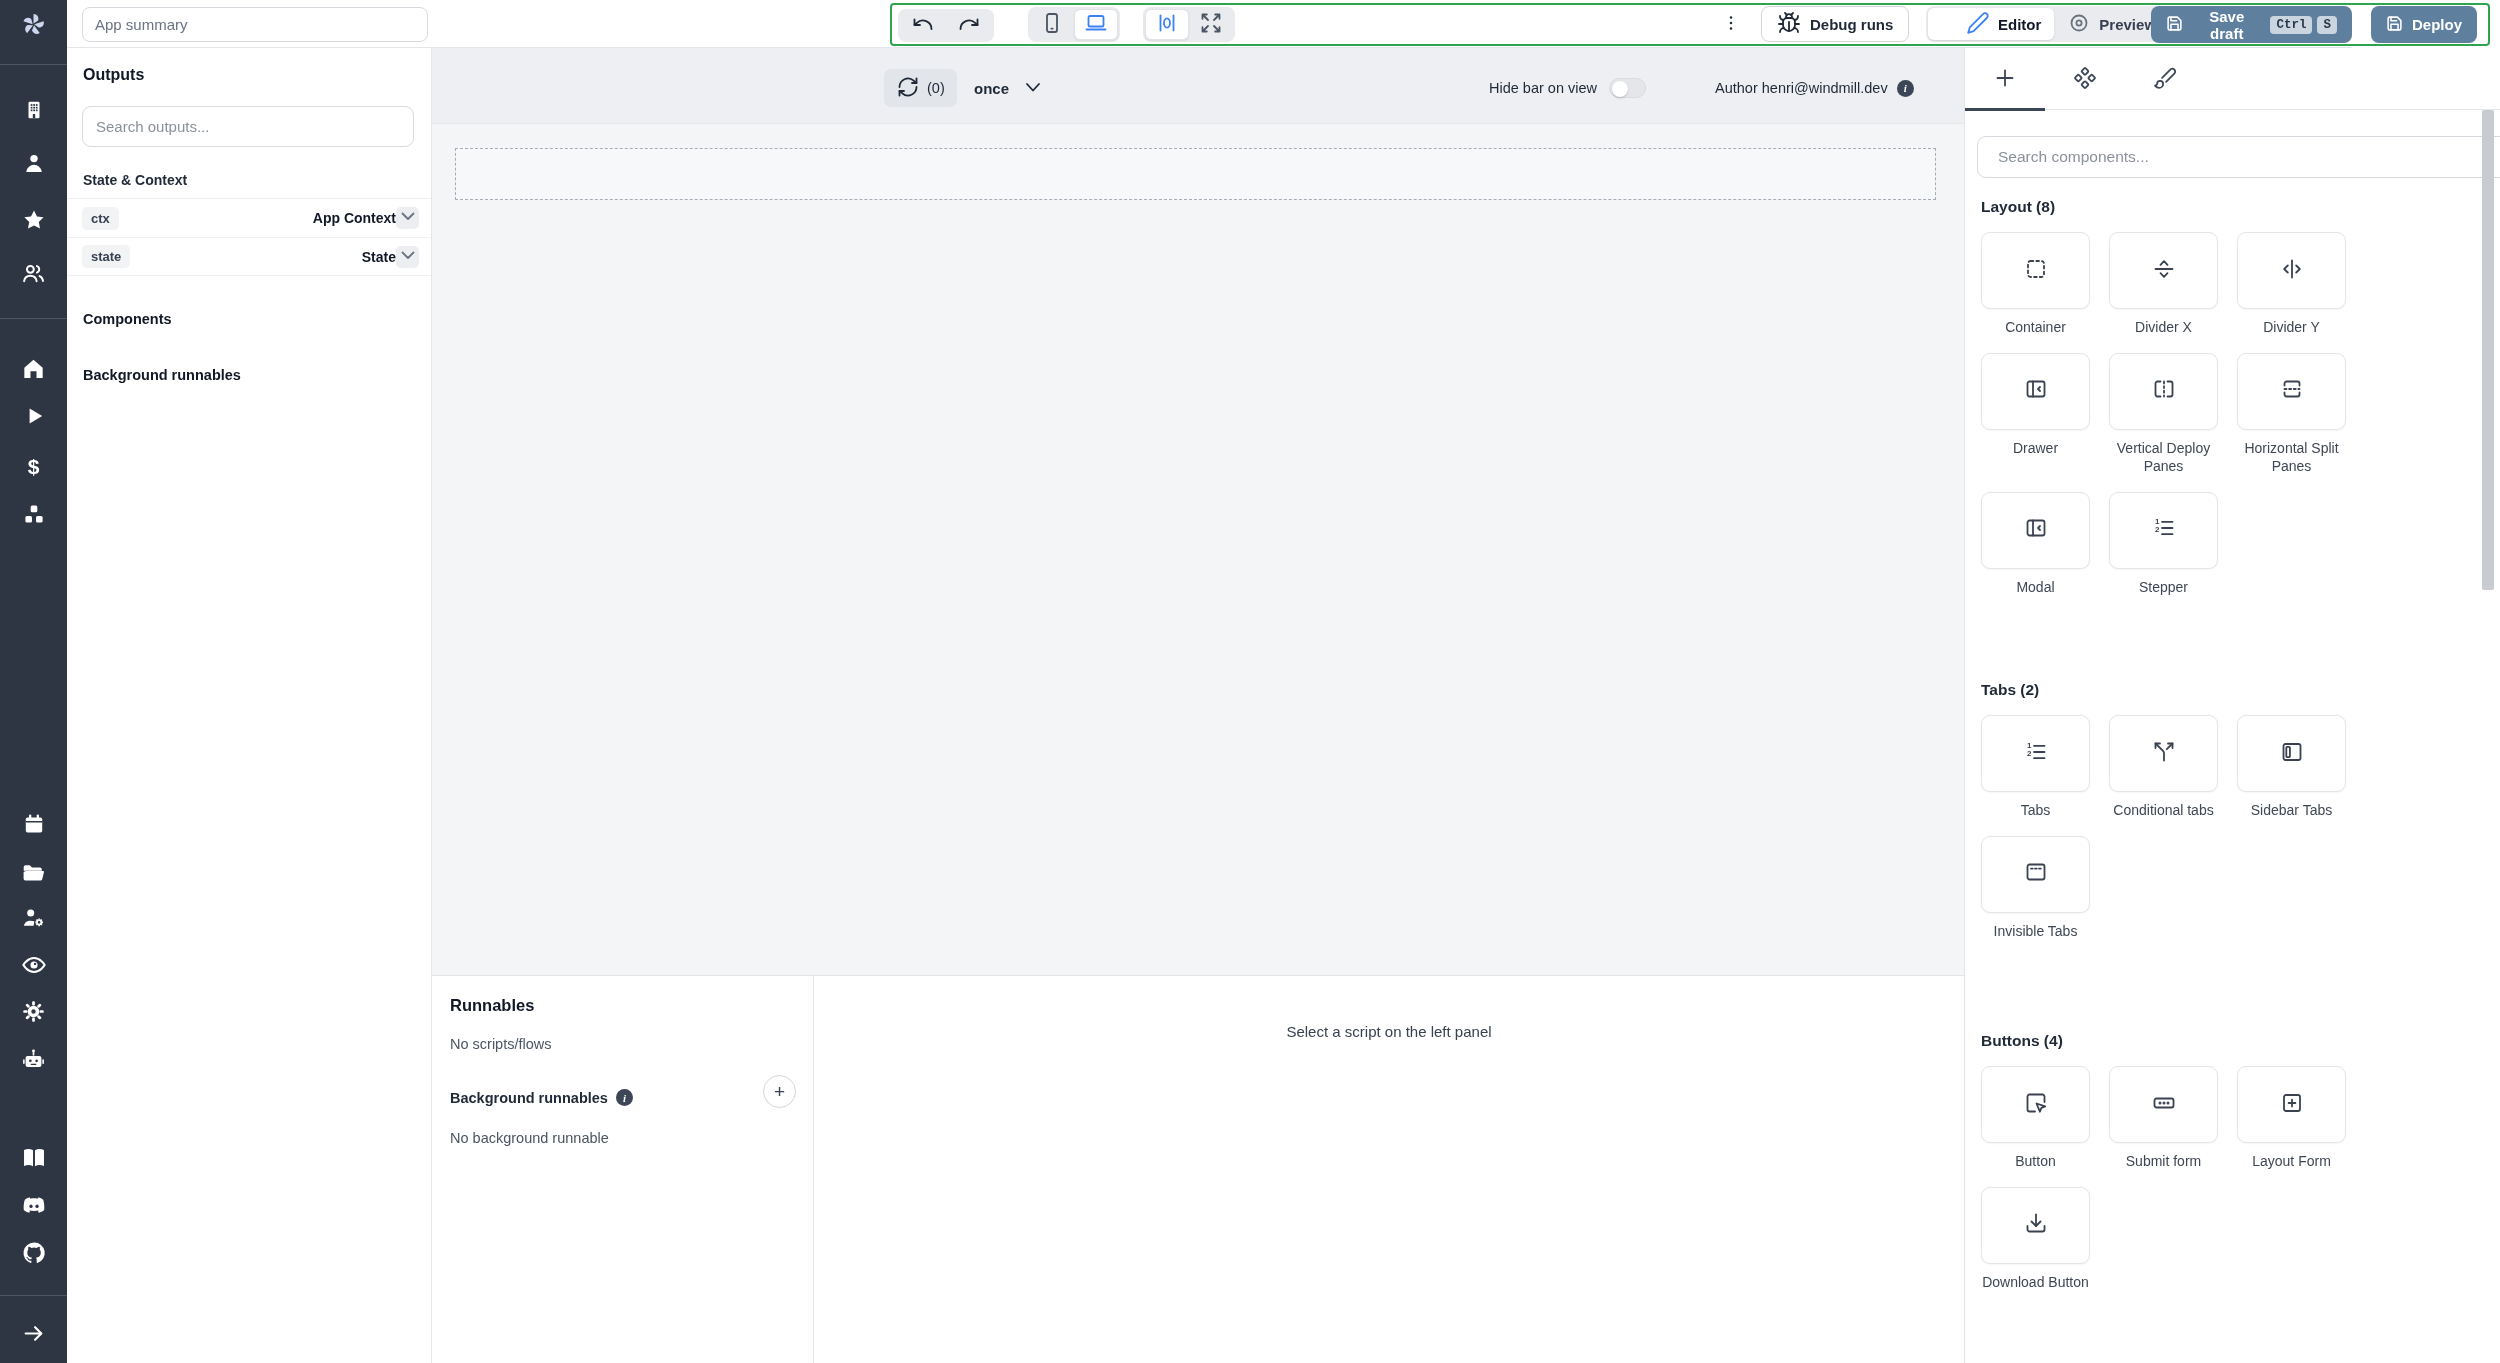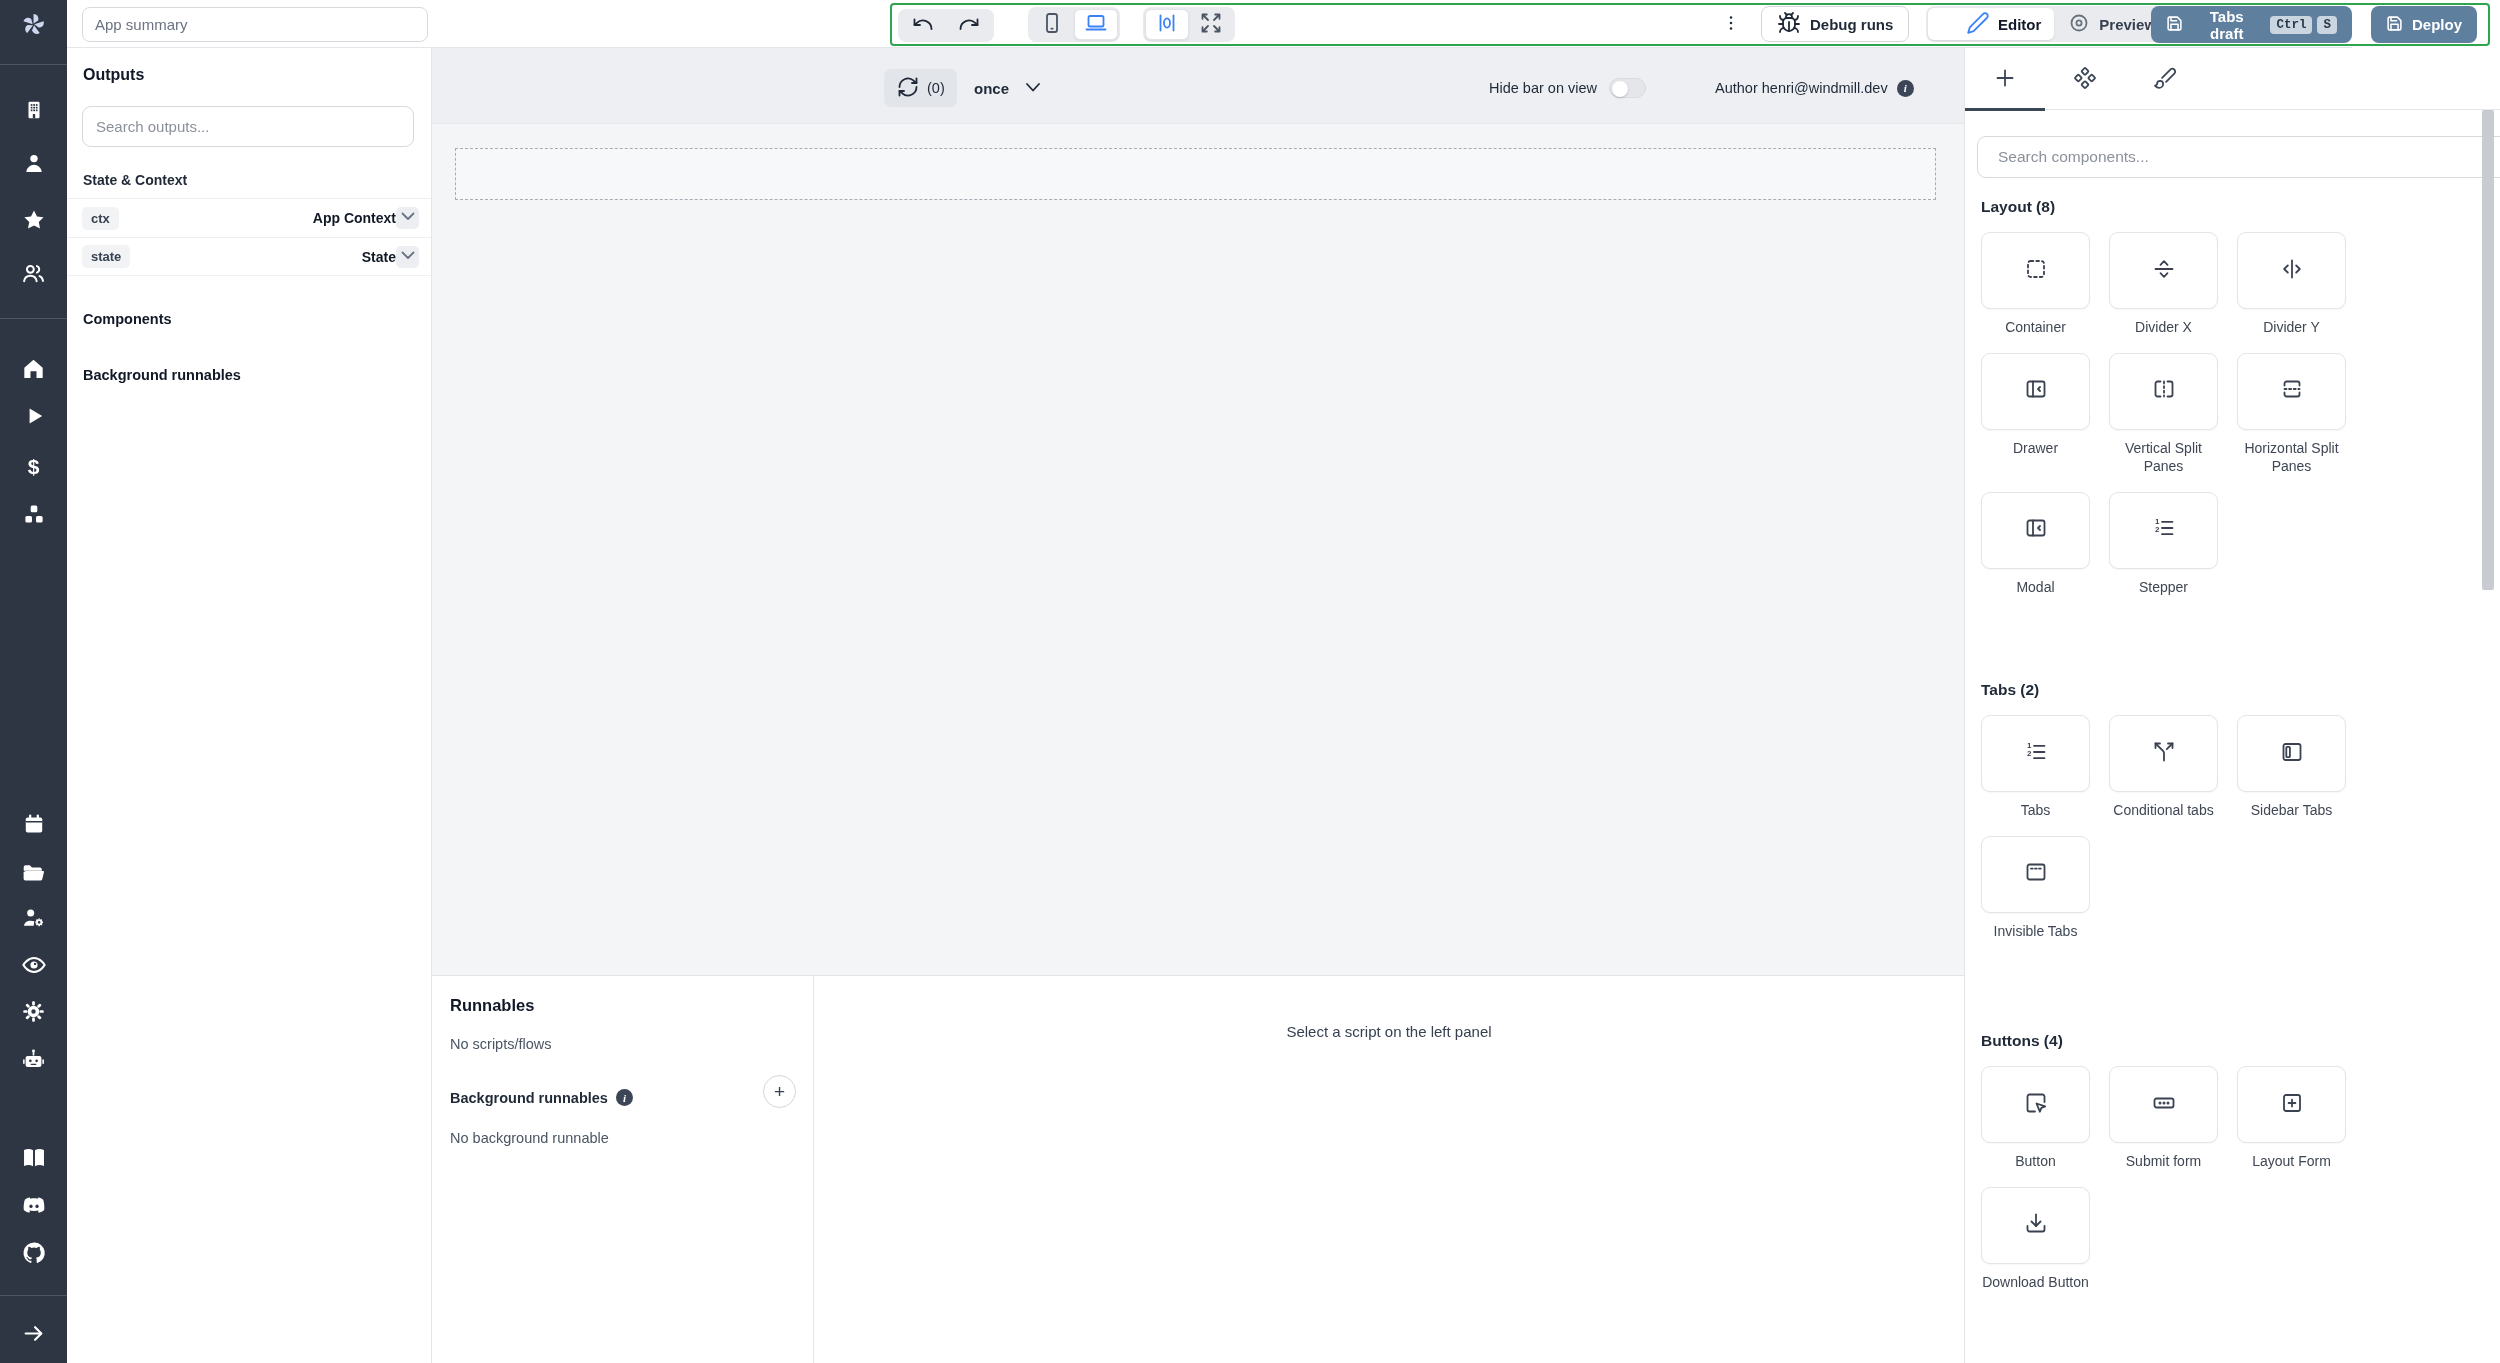--- a/index.html
+++ b/index.html
@@ -343,21 +343,21 @@
         <span>Preview</span>
       </button>
     </div>
 
     <button class="btn-blue" style="position:absolute; left:2084px; top:6px;">
       <span><svg width="17" height="17" viewBox="0 0 24 24" fill="none" stroke="#fff" stroke-width="2.2" stroke-linecap="round" stroke-linejoin="round">
             <path d="M19 21H5a2 2 0 0 1-2-2V5a2 2 0 0 1 2-2h11l5 5v11a2 2 0 0 1-2 2Z"></path>
             <path d="M17 21v-8H7v8"></path>
             <path d="M7 3v5h8"></path>
           </svg></span>
-      <span>Tabs draft</span>
+      <span>Save draft</span>
       <kbd>Ctrl</kbd>
         <kbd style="margin-left:-4px">S</kbd>
     </button>
 
     <button class="btn-blue" style="position:absolute; left:2304px; top:6px;">
       <span><svg width="17" height="17" viewBox="0 0 24 24" fill="none" stroke="#fff" stroke-width="2.2" stroke-linecap="round" stroke-linejoin="round">
             <path d="M19 21H5a2 2 0 0 1-2-2V5a2 2 0 0 1 2-2h11l5 5v11a2 2 0 0 1-2 2Z"></path>
             <path d="M17 21v-8H7v8"></path>
             <path d="M7 3v5h8"></path>
           </svg></span>
@@ -509,21 +509,21 @@
               <div class="card-label">Drawer</div>
             </div>
             <div class="card-cell">
               <div class="comp-card">
                 <span><svg width="24" height="24" viewBox="0 0 24 24" fill="none" stroke="currentColor" stroke-width="1.8" stroke-linecap="round" stroke-linejoin="round">
                     <path d="M8.5 19.5h-3a2 2 0 0 1-2-2v-11a2 2 0 0 1 2-2h3"></path>
                     <path d="M15.5 4.5h3a2 2 0 0 1 2 2v11a2 2 0 0 1-2 2h-3"></path>
                     <line x1="12" y1="4.5" x2="12" y2="19.5" stroke-dasharray="2 2.6"></line>
                   </svg></span>
               </div>
-              <div class="card-label">Vertical Split Panes</div>
+              <div class="card-label">Vertical Deploy Panes</div>
             </div>
             <div class="card-cell">
               <div class="comp-card">
                 <span><svg width="24" height="24" viewBox="0 0 24 24" fill="none" stroke="currentColor" stroke-width="1.8" stroke-linecap="round" stroke-linejoin="round">
                     <path d="M4.5 8.5v-2a2 2 0 0 1 2-2h11a2 2 0 0 1 2 2v2"></path>
                     <path d="M19.5 15.5v2a2 2 0 0 1-2 2h-11a2 2 0 0 1-2-2v-2"></path>
                     <line x1="4.5" y1="12" x2="19.5" y2="12" stroke-dasharray="2 2.6"></line>
                   </svg></span>
               </div>
               <div class="card-label">Horizontal Split Panes</div>

